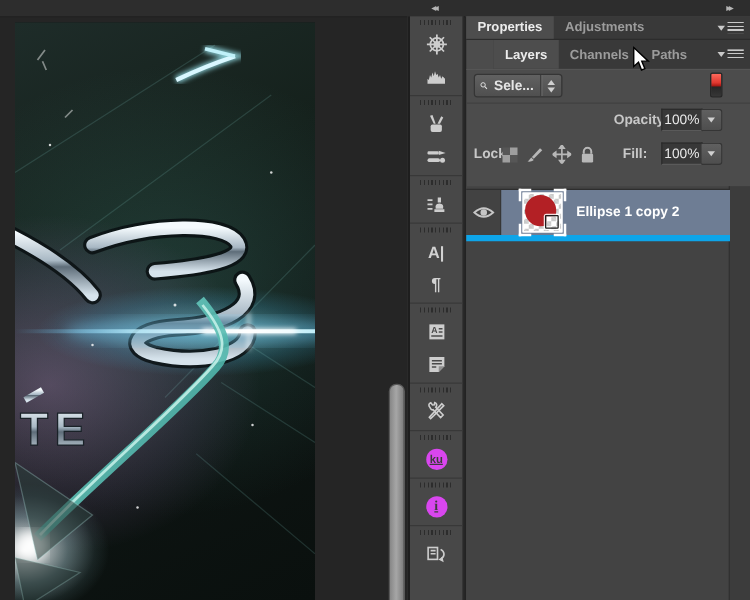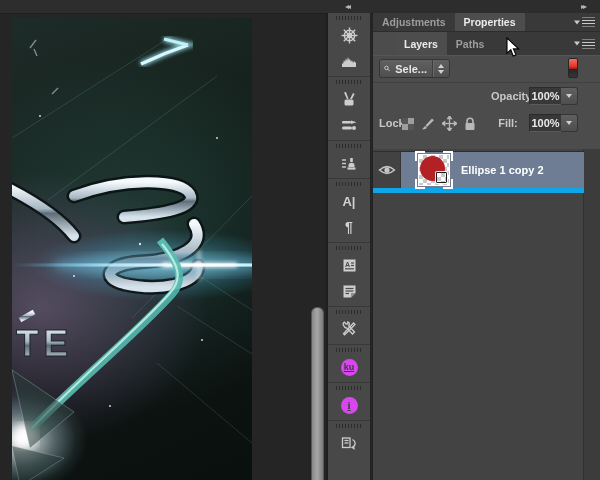--- a/index.html
+++ b/index.html
@@ -64,21 +64,21 @@
       border-left:1px solid #3e3e3e;box-shadow:1px 0 0 #6a6a6a inset;padding:0 5px;height:100%;justify-content:center;}
   .tri-up{width:0;height:0;border-left:3.5px solid transparent;border-right:3.5px solid transparent;
       border-bottom:4px solid #d0d0d0;}
   .tri-dn{width:0;height:0;border-left:3.5px solid transparent;border-right:3.5px solid transparent;
       border-top:4px solid #d0d0d0;}
   #filter-toggle{position:absolute;left:195px;top:3px;width:10px;height:20px;border-radius:2px;
       border:1px solid #262626;box-sizing:border-box;cursor:pointer;
       background:linear-gradient(to bottom,#ff6a5c,#e03830 40%,#a51712 55%,#262626 58%,#363636);}
   .lbl{position:absolute;color:#c8c8c8;font-weight:bold;line-height:19px;}
   .valbox{position:absolute;width:33px;height:18px;box-sizing:border-box;background:#383838;
-      border:1px solid #2b2b2b;border-bottom-color:#5a5a5a;color:#e9e9e9;font-weight:bold;
+      border:1px solid #2b2b2b;border-bottom-color:#5a5a5a;color:#e9e9e9;font-weight:normal;
       display:flex;align-items:center;justify-content:center;cursor:text;}
   .valbtn{position:absolute;width:17px;height:18px;box-sizing:border-box;border:1px solid #353535;
       border-left:none;border-radius:0 3px 3px 0;background:linear-gradient(#606060,#4e4e4e);
       display:flex;align-items:center;justify-content:center;cursor:pointer;}
   #lock-icons{position:absolute;left:29px;top:4px;display:flex;gap:7px;align-items:center;height:19px;}
   #lock-icons .lk{cursor:pointer;display:flex;align-items:center;}
   .checker12{width:12px;height:12px;
       background:conic-gradient(#9e9e9e 0 25%,#565656 0 50%,#9e9e9e 0 75%,#565656 0);}
   
   #layers-list{position:absolute;left:0;top:136px;width:228px;height:331px;background:#434343;}
@@ -329,30 +329,31 @@
           <path d="M11.5,3.5 c3.5,2 3.5,5.5 0.5,7.5"></path>
             <path d="M11,11.5 l1.5,-1 l0.5,2 Z" fill="#cdcdcd"></path>
         </svg>
       </div>
     </div>
   </div>
 
   <div id="dock">
 
     <div id="tabbar1" class="tabbar">
+      <div class="tab active">Properties</div>
       <div class="tab">Adjustments</div>
-      <div class="tab active">Properties</div>
       <div class="panel-menu">
         <span class="pm-tri"></span>
           <span class="pm-lines"></span>
       </div>
     </div>
 
     <div id="tabbar2" class="tabbar">
       <div class="tab active">Layers</div>
+      <div class="tab">Channels</div>
       <div class="tab">Paths</div>
       <div class="panel-menu">
         <span class="pm-tri"></span>
           <span class="pm-lines"></span>
       </div>
     </div>
 
     <div id="filter-row" class="ctl-row">
       <div id="dd-filter" class="dd">
         <svg width="11" height="11" viewBox="0 0 11 11">

